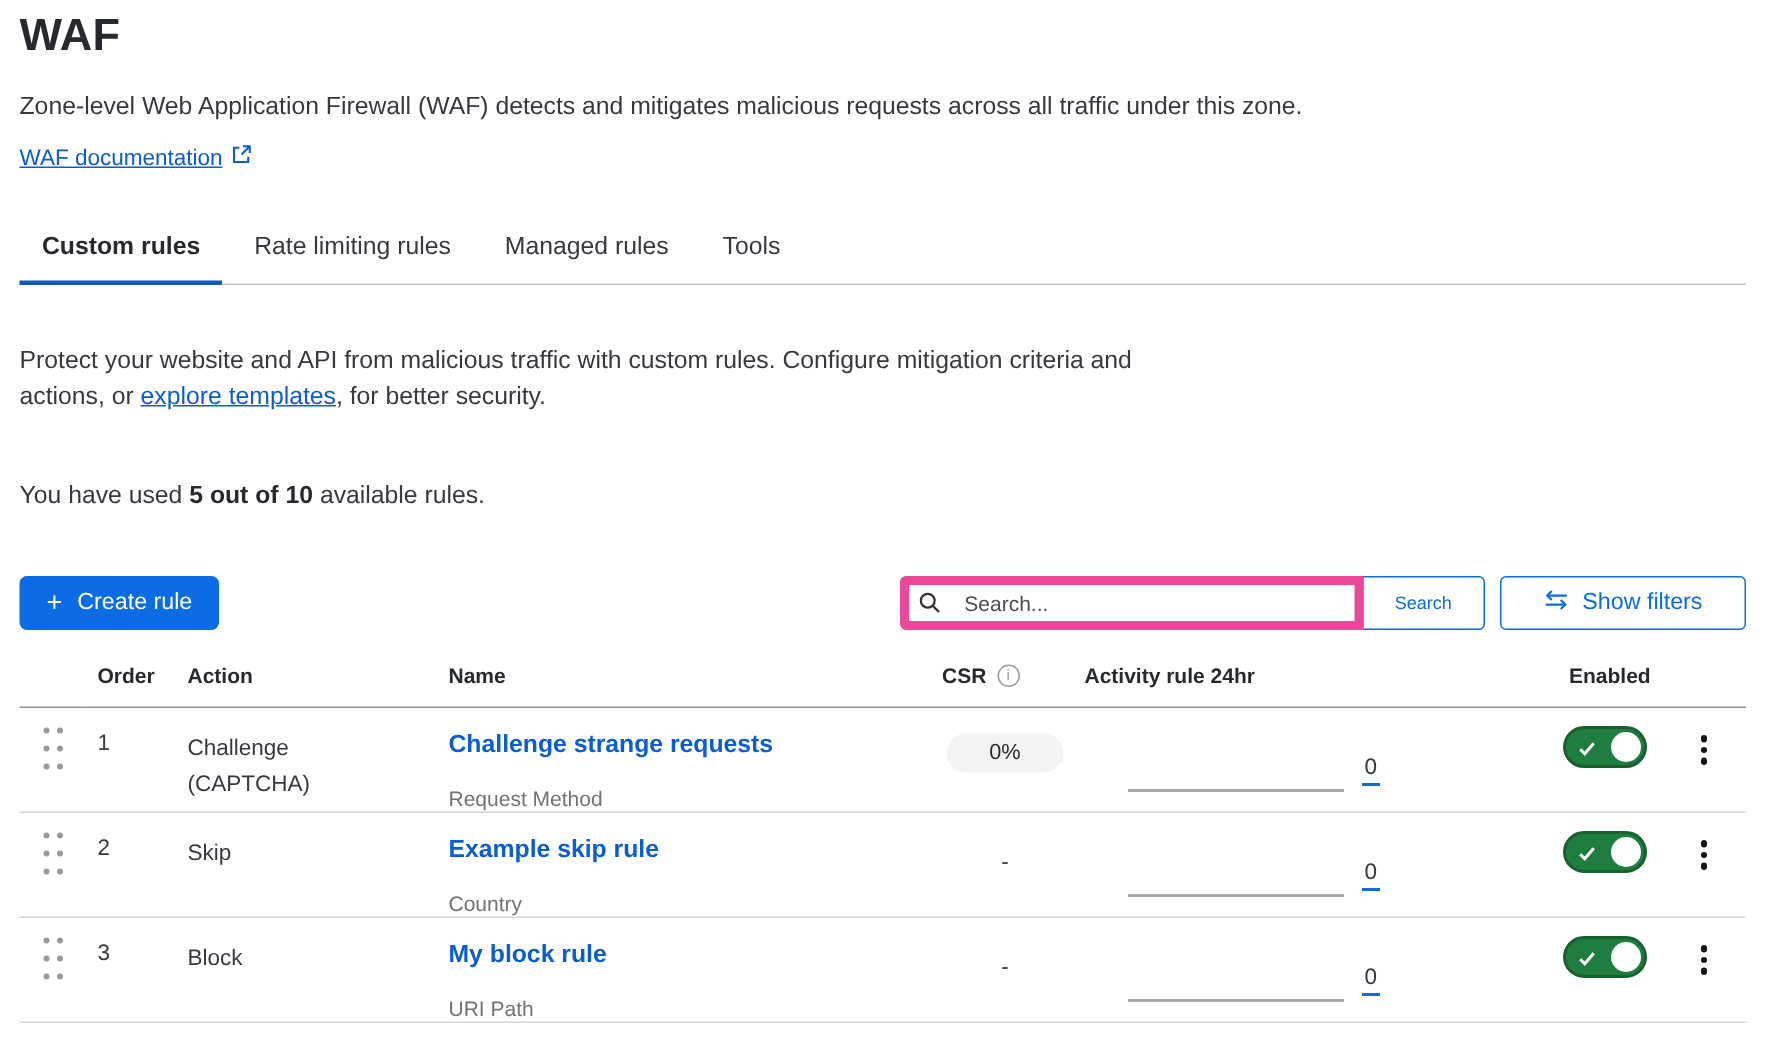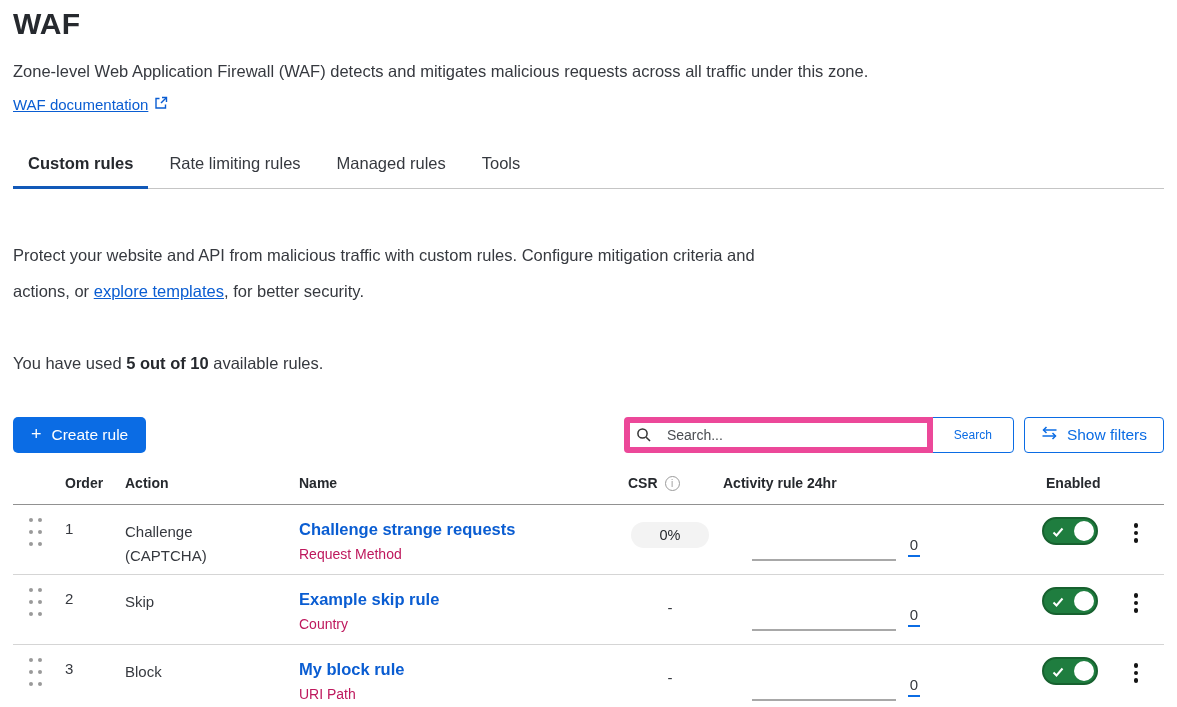--- a/index.html
+++ b/index.html
@@ -19,21 +19,21 @@
   a.link { color: #0a5dd2; text-decoration: underline; cursor: pointer; }
   .ext-icon { display: inline-block; }
 
   
   .tabs { display: flex; margin-top: 41px; border-bottom: 1px solid #c5c5c5; }
   .tab { font-size: 16.5px; padding: 0 15px 15px 15px; margin-right: 6px; position: relative; cursor: pointer; color: #36393f; }
   .tab.active { font-weight: 700; color: #26292e; text-align: center; }
   .tab.active::after { content:""; position: absolute; left: 0; right: 0; bottom: -1px; height: 3px; background: #1259b8; }
 
   
-  .intro { margin-top: 48px; font-size: 16.5px; line-height: 36px; max-width: 742px; }
+  .intro { margin-top: 38px; font-size: 16.5px; line-height: 24px; max-width: 742px; }
   .usage { margin-top: 45px; font-size: 16.5px; }
   .usage b { color: #26292e; }
 
   
   .toolbar { display: flex; margin-top: 44px; height: 36px; align-items: stretch; }
   .btn-primary {
     display: inline-flex; align-items: center; gap: 10px;
     background: #0b6ce4; color: #fff; border: none; border-radius: 5px;
     font-size: 15.5px; padding: 0 18px; cursor: pointer; font-family: inherit;
   }
@@ -45,21 +45,21 @@
     width: 309px; height: 36px; border: 6px solid #ec4899; border-radius: 4px 0 0 4px;
     padding: 0 10px 0 37px; font-size: 14px; font-family: inherit; color: #36393f; outline: none;
   }
   .search-input::placeholder { color: #4a4d52; }
   .search-icon { position: absolute; left: 12px; top: 10px; }
   .btn-search {
     width: 82px; height: 36px; margin-left: -1px; background: #fff; cursor: pointer;
     border: 1px solid #0b6ce4; border-radius: 0 4px 4px 0; color: #0b6ce4; font-size: 12px; font-family: inherit;
   }
   .btn-filters {
-    margin-left: 10px; height: 36px; padding: 0 16px; background: #fff; cursor: pointer;
+    margin-left: 10px; height: 36px; padding: 0 28px; background: #fff; cursor: pointer;
     border: 1px solid #0b6ce4; border-radius: 4px; color: #0b6ce4; font-size: 15.5px; font-family: inherit;
     display: inline-flex; align-items: center; gap: 9px;
   }
 
   
   .rules-table { margin-top: 0; }
   .grid-row { display: grid; grid-template-columns: 44px 55px 174px 334px 100px 222px 86px 80px 1fr; }
   .thead { padding-top: 22px; }
   .thead > div { font-size: 14px; font-weight: 700; color: #26292e; padding-bottom: 13px; border-bottom: 1px solid #919191; }
   .th-order { padding-left: 8px; }
@@ -70,21 +70,21 @@
 
   .trow { height: 70px; border-bottom: 1px solid #d5d5d5; }
   .cell { padding-top: 15px; font-size: 15px; }
   .cell-handle { display: flex; justify-content: center; padding-top: 13px; }
   .drag { display: grid; grid-template-columns: repeat(2, 4px); gap: 8px 5px; cursor: grab; height: 28px; }
   .drag i { width: 4px; height: 4px; border-radius: 50%; background: #9a9a9a; }
   .cell-order { padding-left: 8px; }
   .cell-action { padding-left: 13px; line-height: 24px; padding-right: 40px; }
   .cell-name { padding-left: 13px; }
   .rule-link { font-size: 16.5px; font-weight: 700; color: #0a5dd2; text-decoration: none; cursor: pointer; }
-  .rule-field { font-size: 14px; color: #be185d; margin-top: 7px; }
+  .rule-field { font-size: 14px; color: #737373; margin-top: 18px; }
   .cell-csr { display: flex; justify-content: center; padding-top: 17px; align-items: flex-start; }
   .csr-pill { background: #f3f3f3; border-radius: 14px; width: 78px; height: 26px; display: flex; align-items: center; justify-content: center; font-size: 14.5px; color: #26292e; }
   .csr-dash { padding-top: 7px; font-size: 15px; color: #36393f; }
   .cell-activity { display: flex; align-items: flex-end; padding: 0 22px 0 32px; }
   .spark { flex: 1; border-bottom: 2px solid #a8a8a8; margin-bottom: 13px; }
   .activity-zero { margin-left: 12px; margin-bottom: 17px; font-size: 15px; color: #36393f; border-bottom: 2px solid #0b6ce4; padding: 0 2px 2px 2px; cursor: pointer; }
   .cell-enabled { padding-left: 14px; padding-top: 12px; }
   .toggle { position: relative; width: 56px; height: 28px; background: #1f7d3f; border: 2px solid #17612f; border-radius: 15px; cursor: pointer; }
   .toggle .knob { position: absolute; right: 2px; top: 2px; width: 20px; height: 20px; background: #fff; border-radius: 50%; }
   .toggle svg { position: absolute; left: 8px; top: 8px; }

